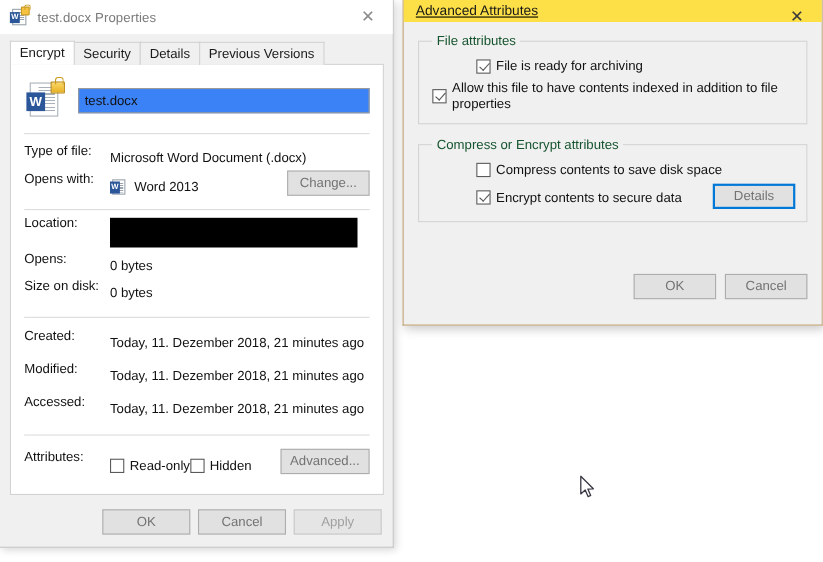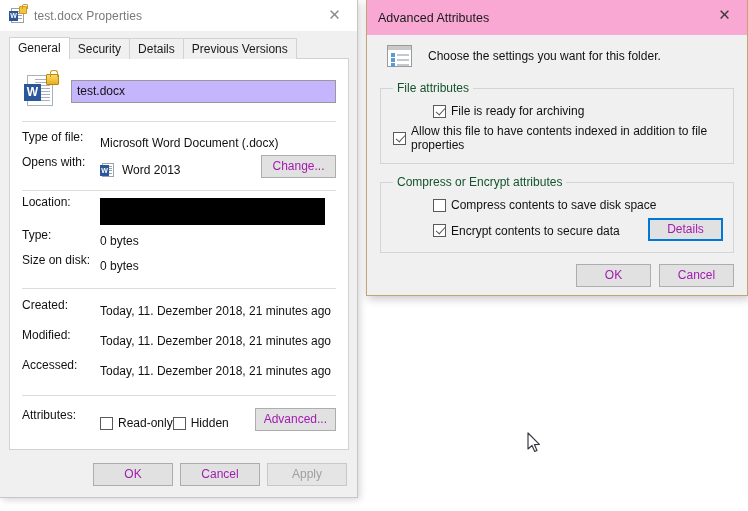--- a/index.html
+++ b/index.html
@@ -183,21 +183,21 @@
     width: 6px; height: 6px;
     border: 1.5px solid #c99a1e;
     border-bottom: none;
     border-radius: 3px 3px 0 0;
   }
   #filename-input {
     flex: 1;
     margin-left: 13px;
     height: 23px;
     border: 1px solid #999999;
-    background: #c4b5fd;
+    background: #3b82f6;
     font-size: 12px;
     color: #111;
     padding: 0 5px;
     line-height: 21px;
     font-family: "Liberation Sans", sans-serif;
   }
   .sep {
     height: 1px;
     background: #dcdcdc;
     margin: 12px 12px 0 12px;
@@ -241,21 +241,21 @@
     color: #fff;
     font-size: 7px;
     font-weight: bold;
     line-height: 11px;
     text-align: center;
   }
   .btn {
     background: #e1e1e1;
     border: 1px solid #adadad;
     font-size: 12px;
-    color: #a21caf;
+    color: #737373;
     height: 23px;
     min-width: 75px;
     padding: 0 8px;
     font-family: "Liberation Sans", sans-serif;
     line-height: 21px;
     text-align: center;
   }
   .btn.disabled { color: #a0a0a0; border-color: #c8c8c8; background: #e5e5e5; }
   .btn.focus { border: 2px solid #0078d7; line-height: 19px; }
 
@@ -301,26 +301,27 @@
   #adv-window {
     position: absolute;
     left: 366px; top: 0;
     width: 382px; height: 296px;
     background: #f0f0f0;
     border: 1px solid #c2a477;
     border-top: none;
     box-shadow: 2px 3px 9px rgba(0,0,0,0.22);
   }
   #adv-titlebar {
-    height: 35px;
-    background: #f9a8d4;
+    height: 20px;
+    background: #fde047;
     display: flex;
     align-items: center;
     padding-left: 11px;
     position: relative;
+    text-decoration: underline;
   }
   #adv-title-text {
     font-size: 12.5px;
     color: #1a1a1a;
   }
   #adv-body { padding: 10px 13px 0 13px; position: relative; height: 263px;}
   .adv-head {
     display: flex;
     align-items: center;
     margin-bottom: 14px;
@@ -404,21 +405,21 @@
       <span class="page"></span>
         <span class="lines"></span>
       <span class="wbox">W</span>
         <span class="lock"></span>
     </span>
     <span id="props-title-text">test.docx Properties</span>
     <span class="win-close">✕</span>
   </div>
 
   <div id="tabstrip">
-    <div class="tab active">General</div>
+    <div class="tab active">Encrypt</div>
     <div class="tab">Security</div>
     <div class="tab">Details</div>
     <div class="tab">Previous Versions</div>
   </div>
 
   <div id="tabpanel">
 
     <div class="row-filename">
       <span class="bigicon">
         <span class="page"></span>
@@ -452,21 +453,21 @@
     <div class="sep" style="margin-top:5px"></div>
 
     <div class="info-row" style="height:33px; margin-top:4px">
       <span class="lbl">Location:</span>
       <span class="val">
           <span class="redacted"></span>
         </span>
     </div>
 
     <div class="info-row">
-      <span class="lbl">Type:</span>
+      <span class="lbl">Opens:</span>
       <span class="val">0 bytes</span>
     </div>
 
     <div class="info-row">
       <span class="lbl">Size on disk:</span>
       <span class="val">0 bytes</span>
     </div>
 
     <div class="sep" style="margin-top:10px"></div>
 
@@ -513,31 +514,20 @@
 
 <div id="adv-window">
 
   <div id="adv-titlebar">
     <span id="adv-title-text">Advanced Attributes</span>
     <span class="win-close active">✕</span>
   </div>
 
   <div id="adv-body">
 
-    <div class="adv-head">
-      <span class="settings-icon">
-        <span class="sc" style="top:7px"></span>
-          <span class="sl" style="top:8px"></span>
-        <span class="sc" style="top:12px"></span>
-          <span class="sl" style="top:13px"></span>
-        <span class="sc" style="top:17px"></span>
-          <span class="sl" style="top:18px"></span>
-      </span>
-      <span class="adv-head-text">Choose the settings you want for this folder.</span>
-    </div>
 
     <fieldset class="grp">
       <legend>File attributes</legend>
       <label class="cb-wrap">
         <span class="cb checked"></span>
         <span>File is ready for archiving</span>
       </label>
       <label class="cb-wrap">
         <span class="cb checked"></span>
         <span>Allow this file to have contents indexed in addition to file properties</span>

